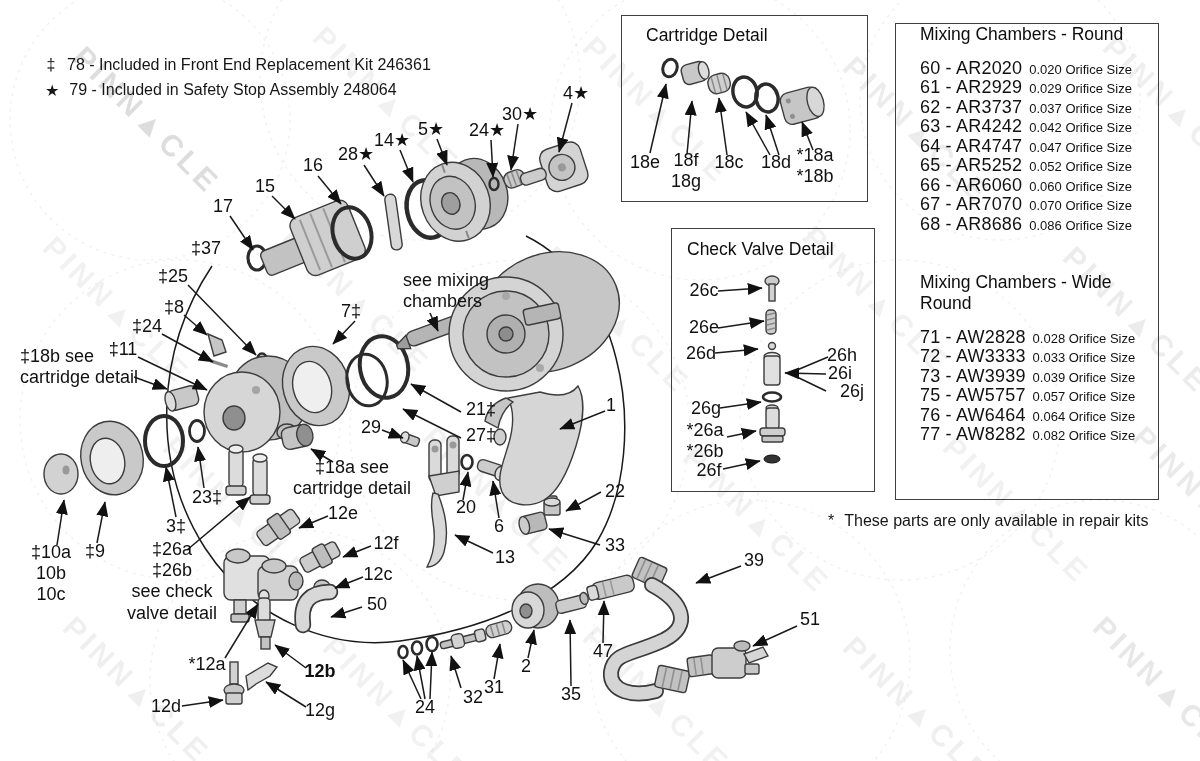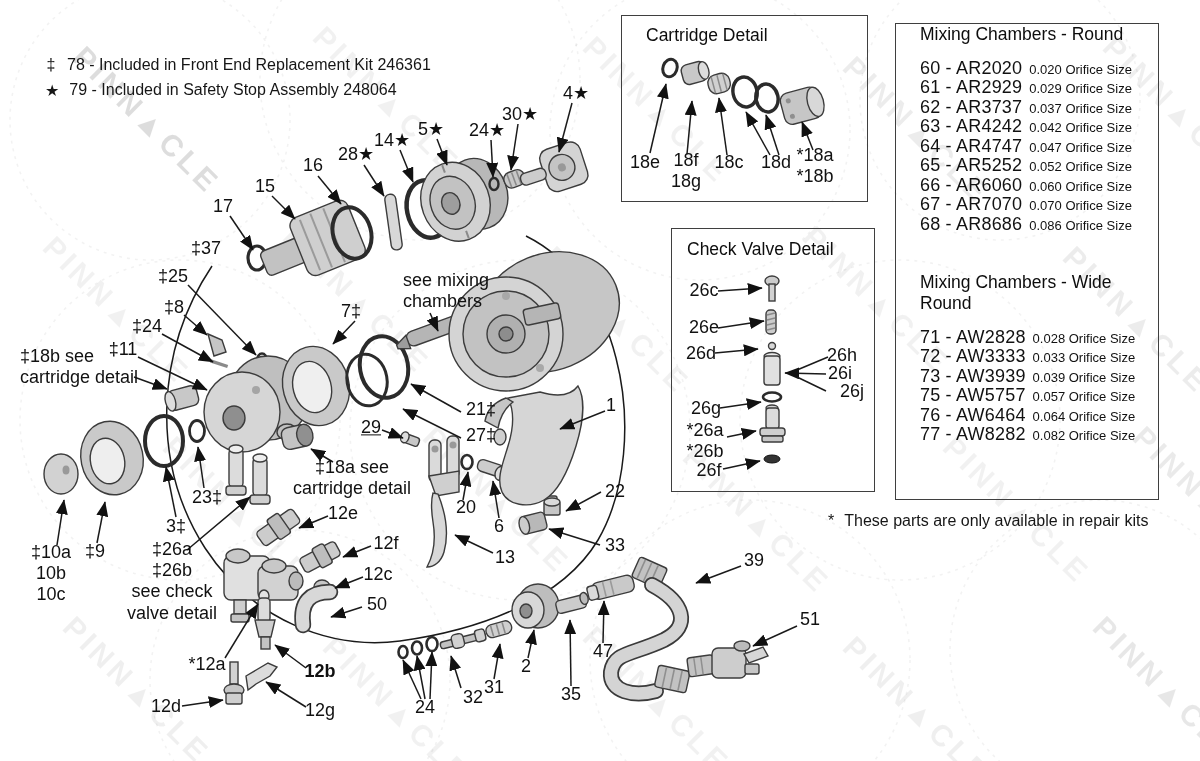--- a/index.html
+++ b/index.html
@@ -456,21 +456,21 @@
       <div class="callout" style="left: 174px; top: 308px;">‡8</div>
       <div class="callout" style="left: 147px; top: 327px;">‡24</div>
       <div class="callout" style="left: 123px; top: 350px;">‡11</div>
       <div class="callout left" style="left: 20px; top: 367px;">‡18b see
 cartridge detail</div>
       <div class="callout" style="left: 351px; top: 312px;">7‡</div>
       <div class="callout left" style="left: 403px; top: 291px;">see mixing
 chambers</div>
       <div class="callout" style="left: 481px; top: 410px;">21‡</div>
       <div class="callout" style="left: 481px; top: 436px;">27‡</div>
-      <div class="callout" style="left: 371px; top: 428px; text-decoration: underline;">29</div>
+      <div class="callout" style="left: 371px; top: 428px;">29</div>
       <div class="callout" style="left: 611px; top: 406px;">1</div>
       <div class="callout" style="left: 352px; top: 478px;">‡18a see
 cartridge detail</div>
       <div class="callout" style="left: 207px; top: 498px;">23‡</div>
       <div class="callout" style="left: 176px; top: 527px;">3‡</div>
       <div class="callout" style="left: 51px; top: 574px;">‡10a
 10b
 10c</div>
       <div class="callout" style="left: 95px; top: 552px;">‡9</div>
       <div class="callout" style="left: 172px; top: 581px;">‡26a

